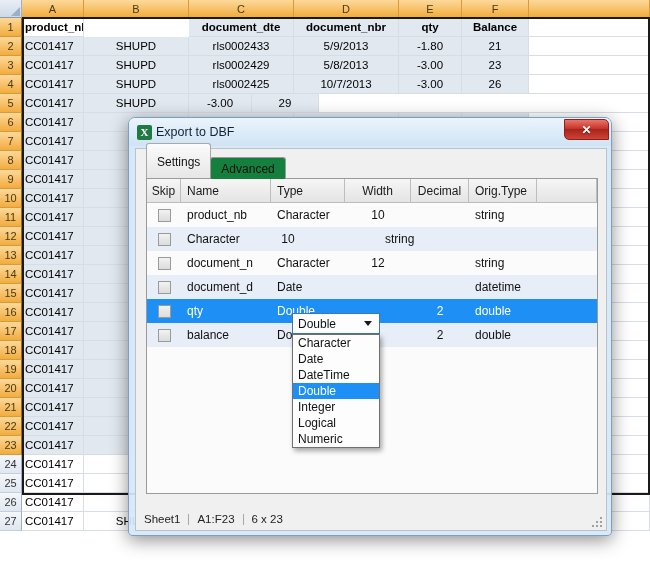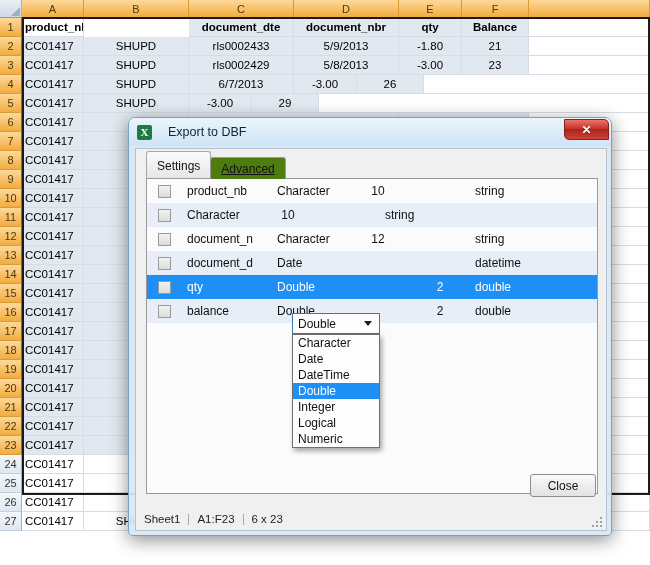--- a/index.html
+++ b/index.html
@@ -102,21 +102,21 @@
   }
   .xl-icon {
     width: 15px; height: 15px; flex: 0 0 15px;
     background: #1f7a44;
     border-radius: 2px;
     color: #fff; font-size: 11px; font-weight: bold;
     display: flex; align-items: center; justify-content: center;
     font-family: "Liberation Serif", serif;
   }
   .dlg-title {
-    margin-left: 16px; font-size: 12.5px; color: #123; 
+    margin-left: 4px; font-size: 12.5px; color: #123; 
   }
   .close-btn {
     position: absolute; right: 2px; top: 1px;
     width: 45px; height: 21px;
     border-radius: 0 5px 0 5px;
     background: linear-gradient(180deg,#e8756a 0%, #c8342a 45%, #a8251d 50%, #cf4235 100%);
     border: 1px solid #8d2018;
     display: flex; align-items: center; justify-content: center;
     color: #fff; font-size: 12px; font-weight: bold;
     text-shadow: 0 1px 1px rgba(0,0,0,0.5);
@@ -129,33 +129,32 @@
     background: #f0f0f0;
     border: 1px solid #b6c4d2;
   }
 
   
   .tabstrip {
     position: absolute; left: 10px; top: 8px; height: 22px;
     display: flex; align-items: flex-end;
   }
   .tab {
-    height: 28px; padding: 0 10px;
+    height: 36px; padding: 0 10px;
     font-size: 12px; color: #111;
     display: flex; align-items: center;
     background: linear-gradient(180deg,#fbfbfb 0%, #e6e6e6 100%);
     border: 1px solid #a8a8a8; border-bottom: none;
     border-radius: 3px 3px 0 0; margin-right: -1px;
     cursor: pointer;
   }
   .tab.active {
-    background: #4d7c0f;
+    background: #15803d;
     height: 22px; z-index: 3;
     border-color: #9a9a9a;
-    text-decoration: underline;
   }
 
   .tabpanel {
     position: absolute; left: 10px; top: 29px;
     width: 452px; height: 316px;
     background: #fbfbfb;
     border: 1px solid #9a9a9a;
   }
 
   
@@ -302,21 +301,22 @@
           <div class="cell c-mid sel" style="flex-basis: 105px;">rls0002429</div>
           <div class="cell c-mid sel" style="flex-basis: 105px;">5/8/2013</div>
           <div class="cell c-mid sel" style="flex-basis: 63px;">-3.00</div>
           <div class="cell c-mid sel" style="flex-basis: 67px;">23</div>
           <div class="cell unsel" style="flex: 1 1 auto;"></div>
         </div>
         <div class="grid-row">
           <div class="row-head">4</div>
           <div class="cell c-a sel" style="flex-basis: 62px;">CC01417</div>
           <div class="cell c-mid sel" style="flex-basis: 105px;">SHUPD</div>
-          <div class="cell c-mid sel" style="flex-basis: 105px;">6/7/2013</div>
+          <div class="cell c-mid sel" style="flex-basis: 105px;">rls0002425</div>
+          <div class="cell c-mid sel" style="flex-basis: 105px;">10/7/2013</div>
           <div class="cell c-mid sel" style="flex-basis: 63px;">-3.00</div>
           <div class="cell c-mid sel" style="flex-basis: 67px;">26</div>
           <div class="cell unsel" style="flex: 1 1 auto;"></div>
         </div>
         <div class="grid-row">
           <div class="row-head">5</div>
           <div class="cell c-a sel" style="flex-basis: 62px;">CC01417</div>
           <div class="cell c-mid sel" style="flex-basis: 105px;">SHUPD</div>
           <div class="cell c-mid sel" style="flex-basis: 63px;">-3.00</div>
           <div class="cell c-mid sel" style="flex-basis: 67px;">29</div>
@@ -567,20 +567,29 @@
           <span>Settings</span>
         </div>
         <div class="tab active">
           <span>Advanced</span>
         </div>
       </div>
 
       <div class="tabpanel">
 
         <div class="ftable">
+          <div class="ft-head">
+            <div class="w-skip">Skip</div>
+            <div class="w-name">Name</div>
+            <div class="w-type">Type</div>
+            <div class="w-width">Width</div>
+            <div class="w-dec">Decimal</div>
+            <div class="w-orig">Orig.Type</div>
+            <div class="w-tail"></div>
+          </div>
           <div id="ft-rows">
               <div class="ft-row">
                 <div class="w-skip">
                   <span class="chk"></span>
                 </div>
                 <div class="w-name">product_nb</div>
                 <div class="w-type">Character</div>
                 <div class="w-width">10</div>
                 <div class="w-dec"></div>
                 <div class="w-orig">string</div>
@@ -653,23 +662,20 @@
             <div class="combo-opt">Date</div>
             <div class="combo-opt">DateTime</div>
             <div class="combo-opt sel">Double</div>
             <div class="combo-opt">Integer</div>
             <div class="combo-opt">Logical</div>
             <div class="combo-opt">Numeric</div>
           </div>
 
       </div>
 
-      <div class="dlg-close-btn">
-        <span>Close</span>
-      </div>
 
       <div class="statusbar">
         <span>Sheet1</span>
         <span class="sep"></span>
         <span>A1:F23</span>
         <span class="sep"></span>
         <span>6 x 23</span>
       </div>
 
       <div class="grip">

